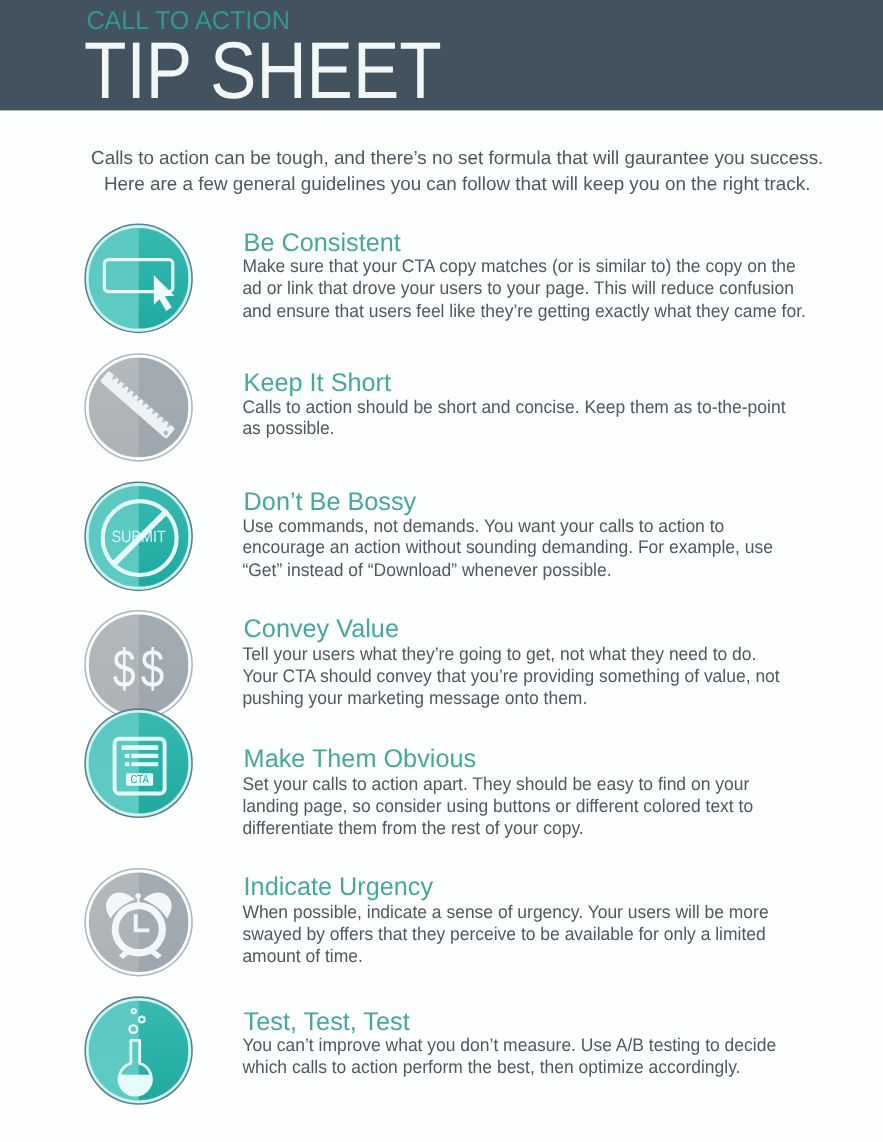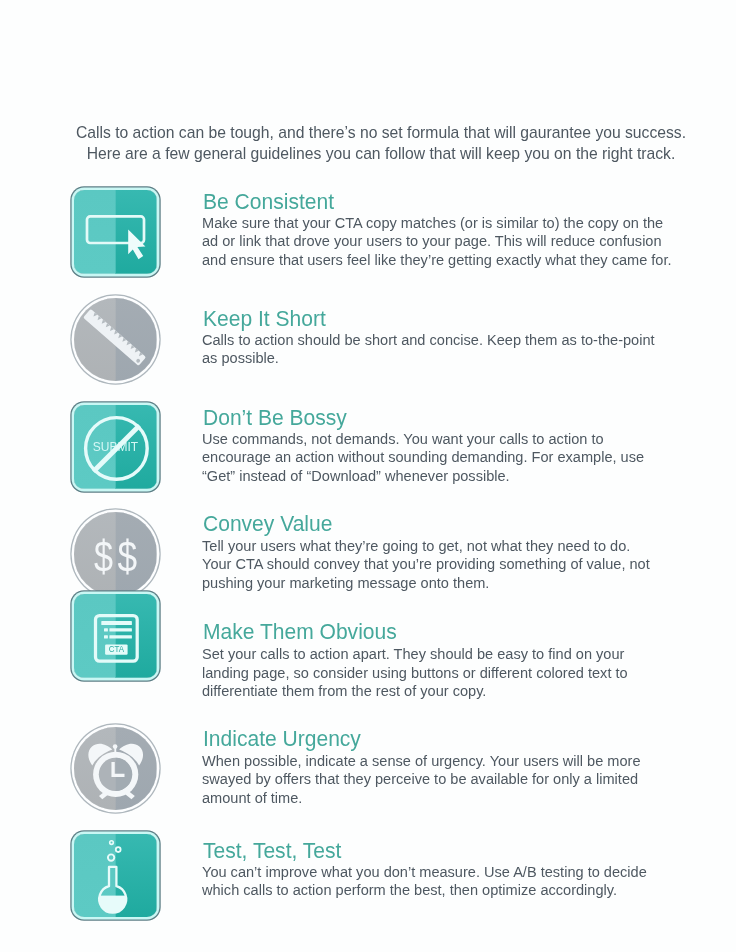--- a/index.html
+++ b/index.html
@@ -23,36 +23,40 @@
   .intro span{display:block;}
 
   
   .item{position:absolute;left:0;width:736px;}
   .circle{position:absolute;left:73.5px;width:83.5px;height:83.5px;border-radius:50%;}
   .circle svg{position:absolute;left:0;top:0;width:83.5px;height:83.5px;display:block;
               overflow:visible;}
   .c-teal{background:
       linear-gradient(180deg,#5bc8c2 0%,#5dcac4 100%) left /50.2% 100% no-repeat,
       linear-gradient(180deg,#37b9b1 0%,#1faa9f 100%) right/50.2% 100% no-repeat;
-      box-shadow:0 0 0 2.4px #c9f7f4, 0 0 0 3.7px #5d7f86;border-radius:10px;}
+      box-shadow:0 0 0 2.4px #c9f7f4, 0 0 0 3.7px #5d7f86;}
   .c-gray{background:
       linear-gradient(180deg,#b3b8bc 0%,#aeb2b5 100%) left /50.2% 100% no-repeat,
       linear-gradient(180deg,#a4acb3 0%,#9ea7af 100%) right/50.2% 100% no-repeat;
       box-shadow:0 0 0 2.4px #fdfeff, 0 0 0 3.7px #aeb7bd;}
   .circle svg{z-index:2;}
   .h{position:absolute;left:202.6px;font-size:21.3px;line-height:21.3px;color:#45a89b;
      white-space:nowrap;transform-origin:0 0;transform:scaleX(.988);}
   .b{position:absolute;left:202.4px;width:520px;font-size:15.2px;line-height:18.4px;
      color:#4e5861;transform-origin:0 0;transform:scaleX(.959);}
   .b span{display:block;white-space:nowrap;}
 </style>
 </head>
 <body>
 
 <div class="page">
+  <div class="header">
+    <div class="kicker">CALL TO ACTION</div>
+    <div class="title">TIP SHEET</div>
+  </div>
   <div class="intro">
     <span>Calls to action can be tough, and there’s no set formula that will gaurantee you success.</span>
     <span>Here are a few general guidelines you can follow that will keep you on the right track.</span>
   </div>
   <div id="items">
       <div class="item">
         <div class="circle c-teal" style="top: 190.3px;">
           <svg viewBox="0 0 83.5 83.5" xmlns="http://www.w3.org/2000/svg">
             <rect x="13.0" y="26.4" width="57.0" height="26.6" rx="3.2" ry="3.2" fill="none" stroke="#e4faf8" stroke-width="2.7"></rect>
             <path d="M54.2 39.4 L54.2 64.2 L58.8 59.4 L64.5 69.2 L69.2 66.0 L63.4 56.9 L71.4 56.4 Z" fill="#eefcfb"></path>

